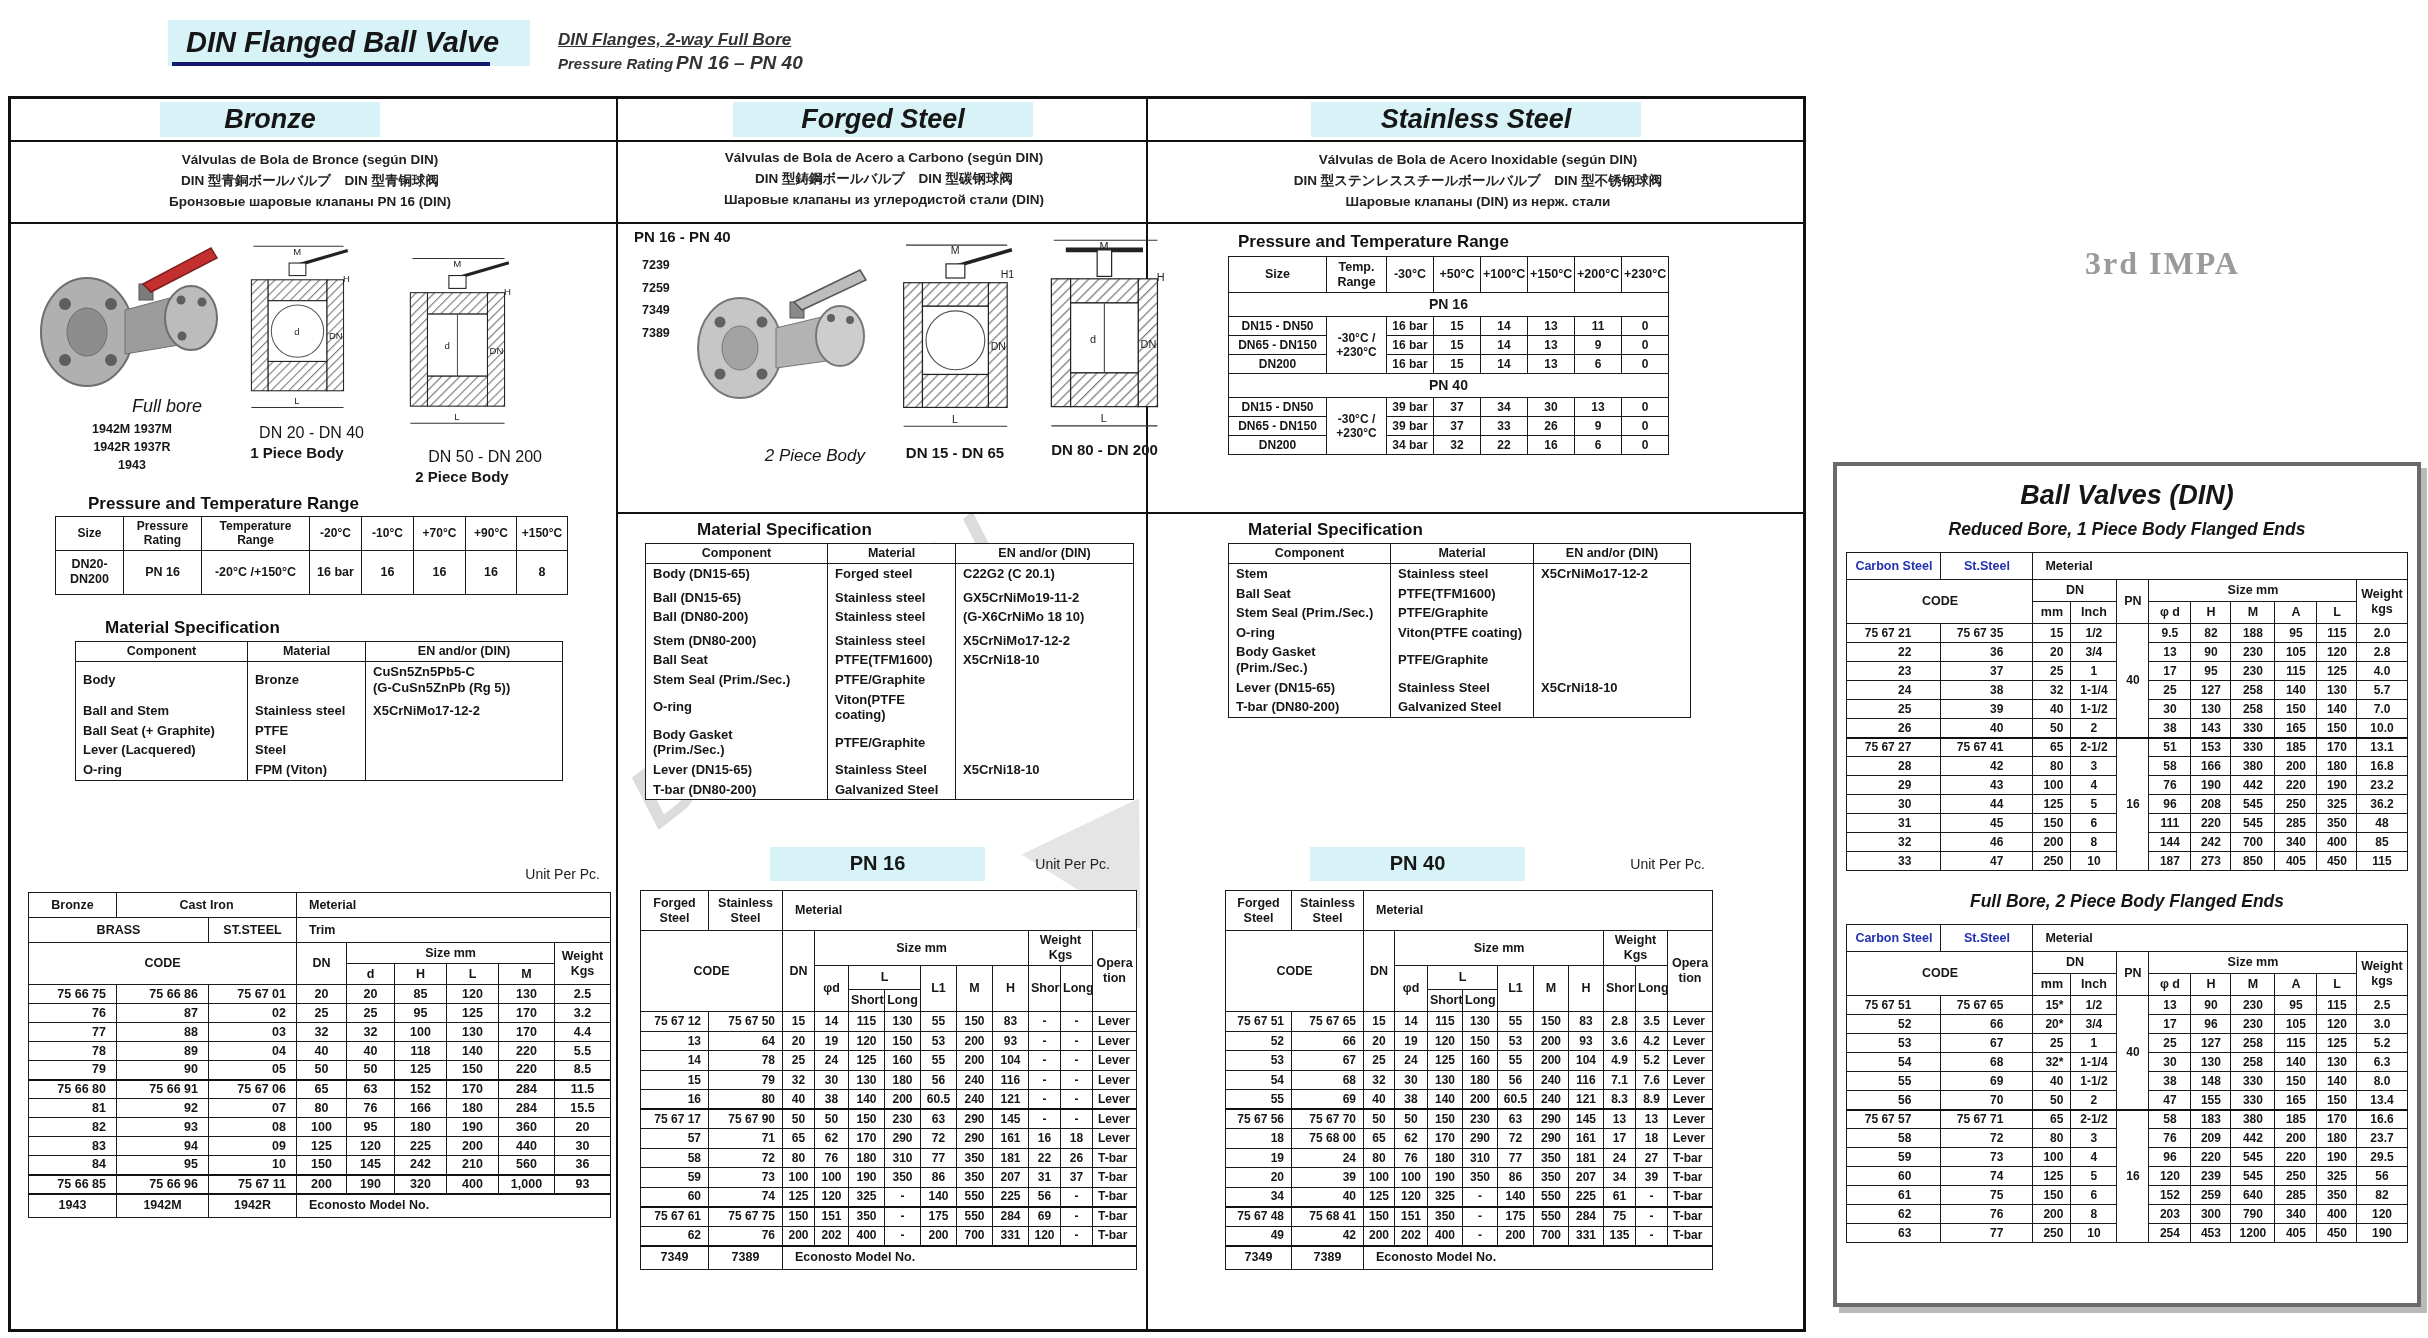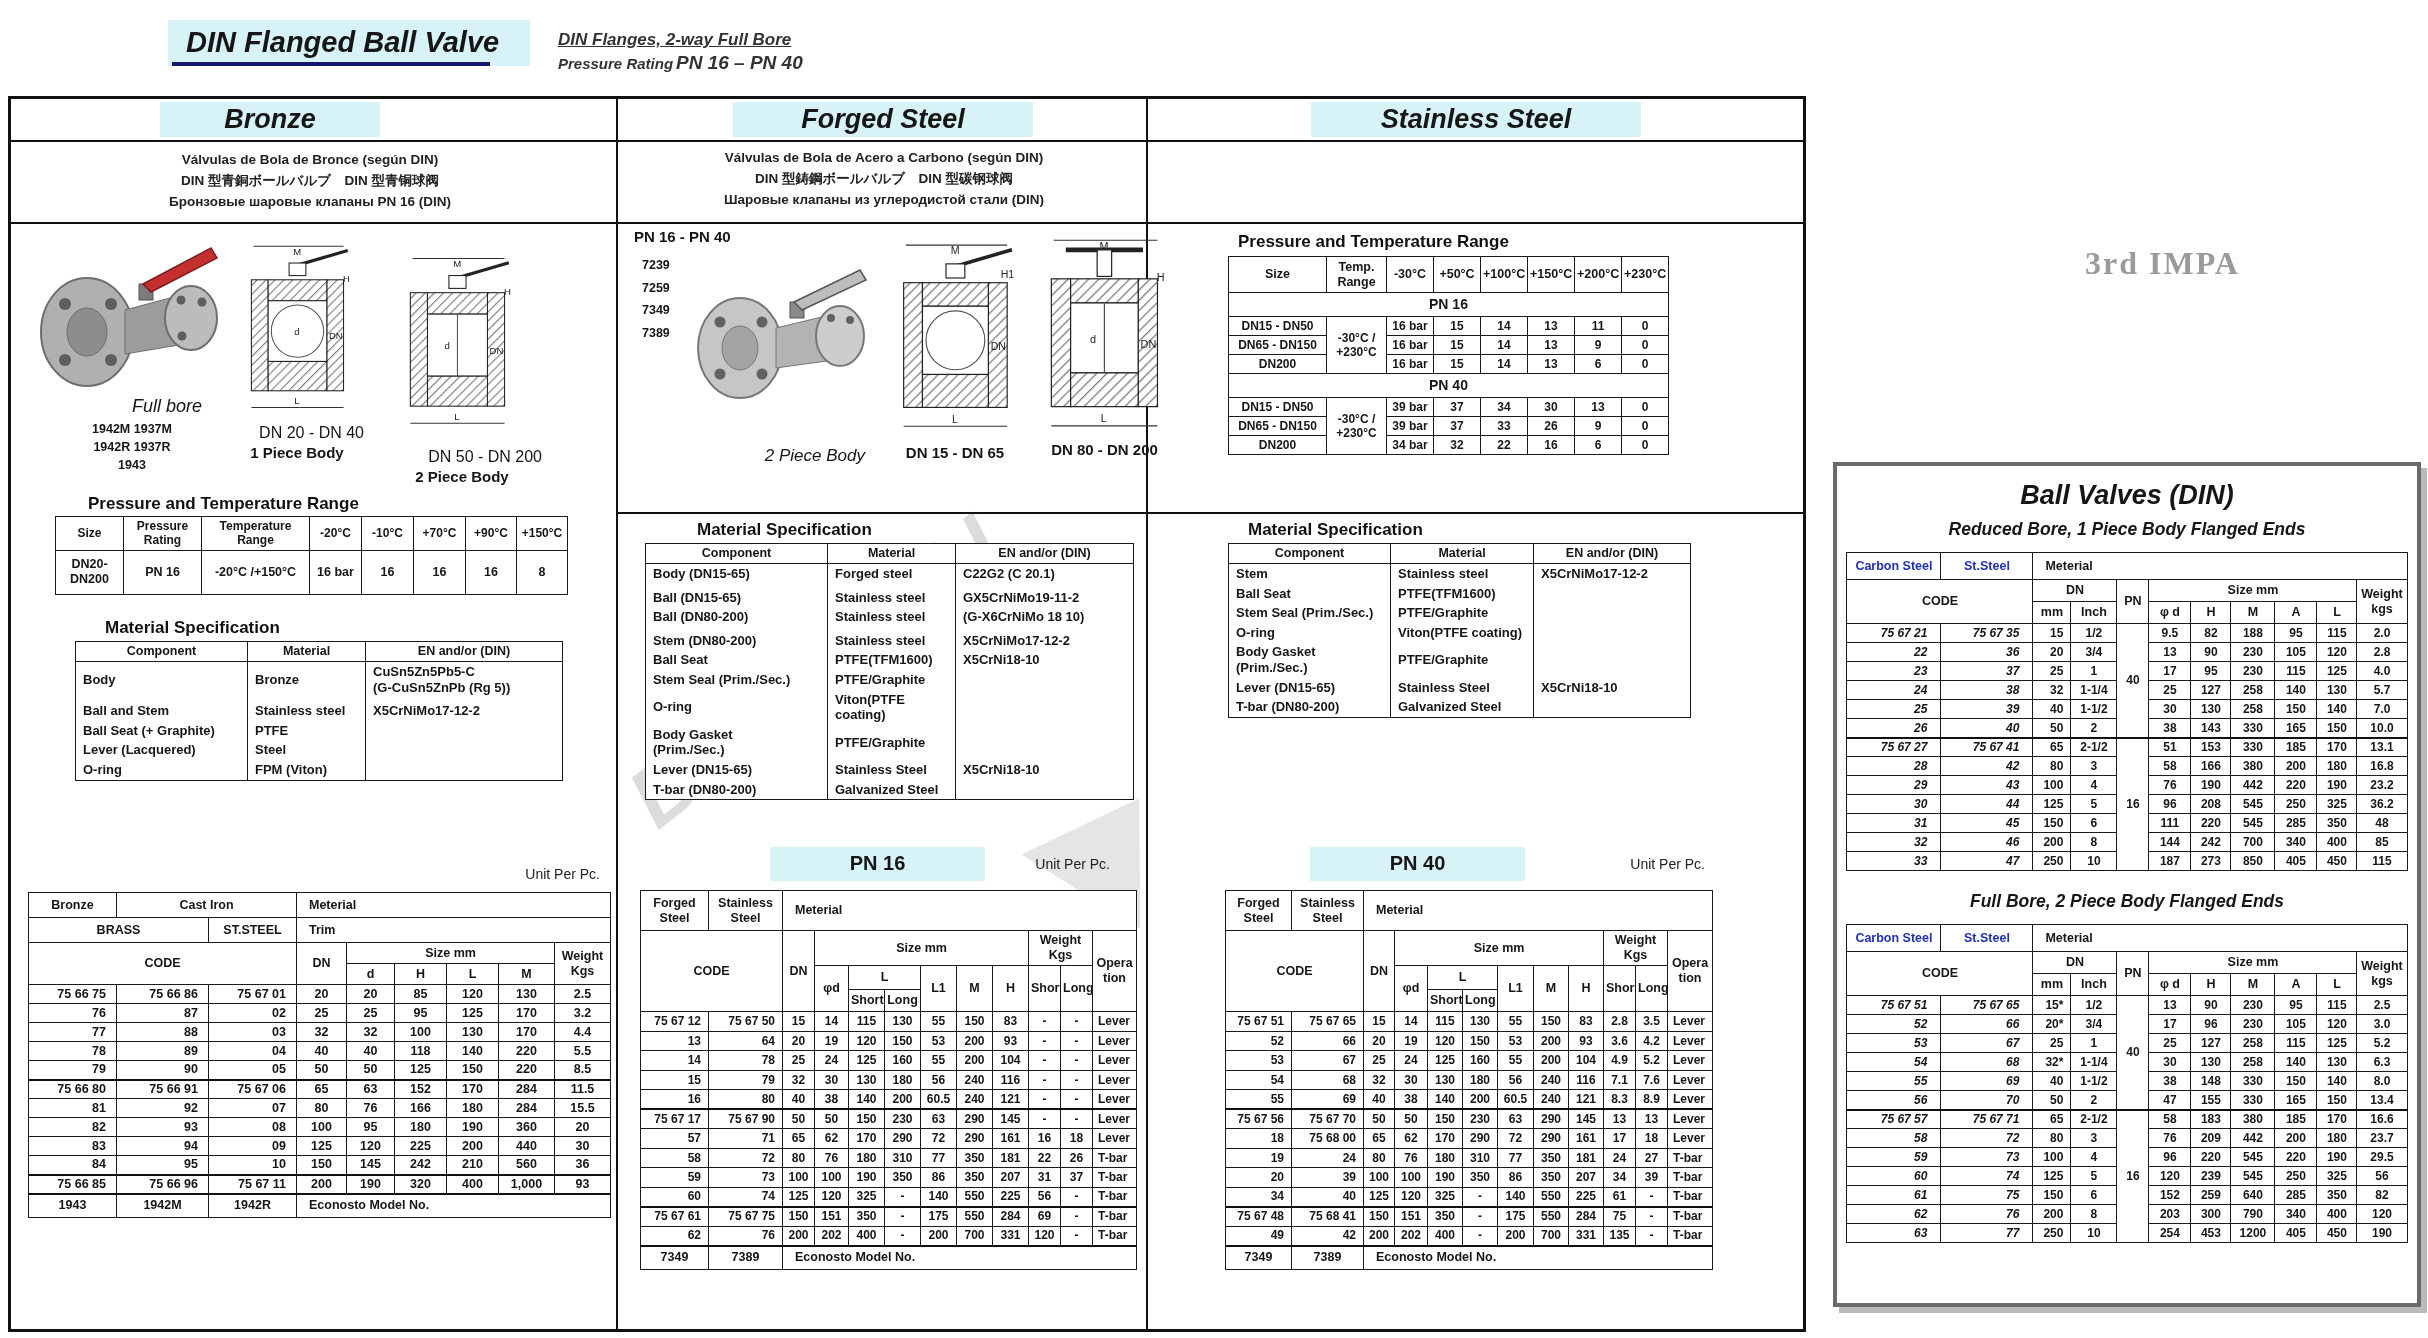--- a/index.html
+++ b/index.html
@@ -33,21 +33,21 @@
   .blue { color:#2230b2; }
 
   .bct tbody td { height:19px; }
   .bct td.c0, .bct td.c1, .bct td.c2 { text-align:right; padding-right:10px; }
 
   .pnt tbody td { height:19.5px; font-size:12px; }
   .pnt td.c0, .pnt td.c1 { text-align:right; padding-right:7px; }
   .pnt td.c11 { text-align:left; padding-left:5px; }
 
   .ppt tbody td { height:19px; font-size:12px; }
-  .ppt td.c0, .ppt td.c1 { text-align:right; padding-right:13px;font-style:italic; }
+  .ppt td.c0, .ppt td.c1 { text-align:right; padding-right:29px; }
   .ppt td.c2 { text-align:right; padding-right:7px; }
   .ppt td.pncell { font-weight:700; }
 
   .msx td { text-align:left; padding:2px 7px; font-weight:600; font-size:13px; border-top:none; border-bottom:none; }
   .msx tr:last-child td { border-bottom:1.4px solid #1a1a1a; }
   .msx thead th { border-bottom:1.4px solid #1a1a1a; }
 
   .pt1 th { font-size:12px; }
   .pt1 td { font-weight:700; font-size:12.5px; }
 
@@ -111,20 +111,25 @@
 
   <div class="abs desc" style="left:20px;top:150px;width:580px;">
     <div>Válvulas de Bola de Bronce (según DIN)</div>
     <div>DIN 型青銅ボールバルブ　DIN 型青铜球阀</div>
     <div>Бронзовые шаровые клапаны PN 16 (DIN)</div>
   </div>
   <div class="abs desc" style="left:628px;top:148px;width:512px;">
     <div>Válvulas de Bola de Acero a Carbono (según DIN)</div>
     <div>DIN 型鋳鋼ボールバルブ　DIN 型碳钢球阀</div>
     <div>Шаровые клапаны из углеродистой стали (DIN)</div>
+  </div>
+  <div class="abs desc" style="left:1158px;top:150px;width:640px;">
+    <div>Válvulas de Bola de Acero Inoxidable (según DIN)</div>
+    <div>DIN 型ステンレススチールボールバルブ　DIN 型不锈钢球阀</div>
+    <div>Шаровые клапаны (DIN) из нерж. стали</div>
   </div>
 
   <svg class="abs" style="left:35px;top:232px;" width="190" height="170" viewBox="0 0 190 170">
     <ellipse cx="52" cy="100" rx="46" ry="54" fill="#b0b0b0" stroke="#6e6e6e" stroke-width="2"></ellipse>
     <ellipse cx="52" cy="100" rx="20" ry="24" fill="#8d8d8d" stroke="#6e6e6e"></ellipse>
     <circle cx="30" cy="72" r="6" fill="#5e5e5e"></circle>
     <circle cx="76" cy="72" r="6" fill="#5e5e5e"></circle>
     <circle cx="30" cy="128" r="6" fill="#5e5e5e"></circle>
     <circle cx="76" cy="128" r="6" fill="#5e5e5e"></circle>
     <polygon points="90,78 150,62 150,112 90,122" fill="#9c9c9c" stroke="#6e6e6e"></polygon>

